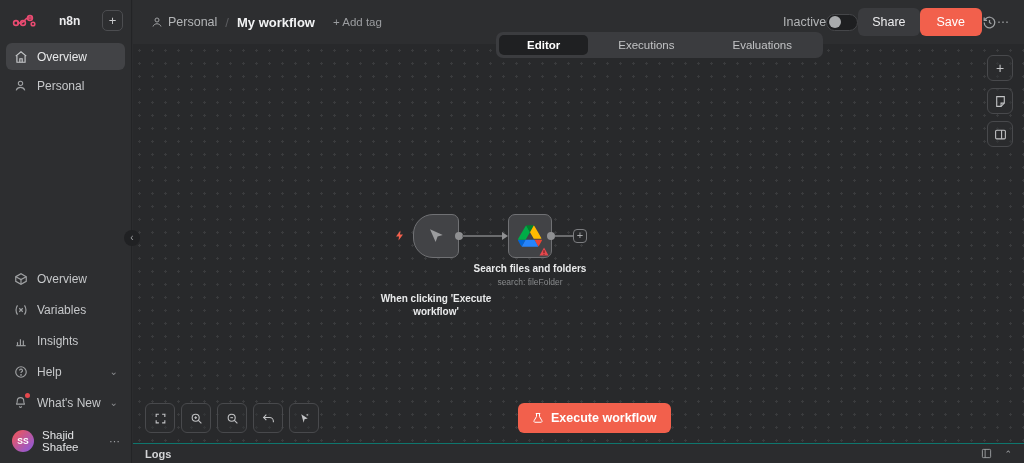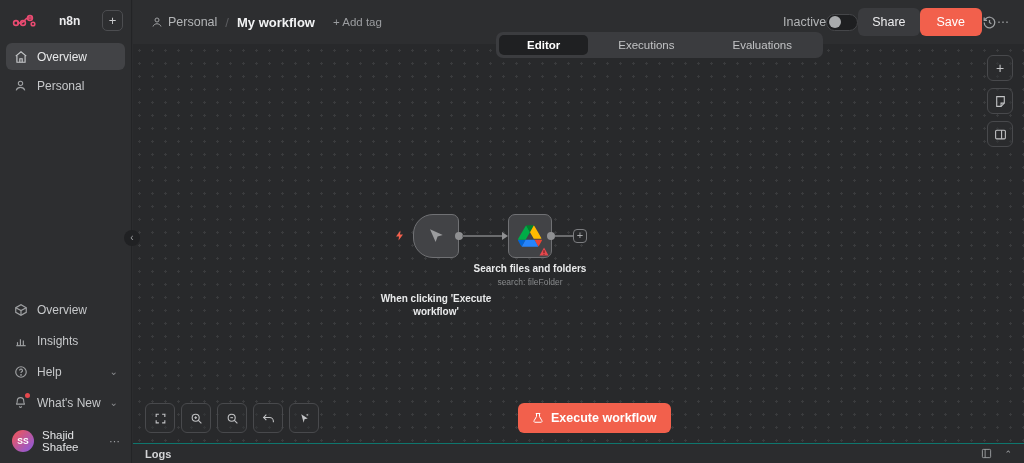--- a/index.html
+++ b/index.html
@@ -161,20 +161,30 @@
               <path d="M21 8 12 3 3 8v8l9 5 9-5z"></path>
               <path d="M3 8l9 5 9-5"></path>
               <path d="M12 13v8"></path>
             </svg>
         </span>
         <span>Overview</span>
       </div>
       <div class="nav-item">
         <span class="ic">
           <svg width="14" height="14" viewBox="0 0 24 24" fill="none" stroke="#9fa1a3" stroke-width="2">
+              <path d="M6 4C4 7 3.5 9.5 3.5 12S4 17 6 20"></path>
+              <path d="M18 4c2 3 2.5 5.5 2.5 8S20 17 18 20"></path>
+              <path d="M9 9l6 6M15 9l-6 6"></path>
+            </svg>
+        </span>
+        <span>Variables</span>
+      </div>
+      <div class="nav-item">
+        <span class="ic">
+          <svg width="14" height="14" viewBox="0 0 24 24" fill="none" stroke="#9fa1a3" stroke-width="2">
               <path d="M4 20h16"></path>
               <path d="M6 20v-6"></path>
               <path d="M11 20V9"></path>
               <path d="M16 20v-9"></path>
             </svg>
         </span>
         <span>Insights</span>
       </div>
       <div class="nav-item">
         <span class="ic">

